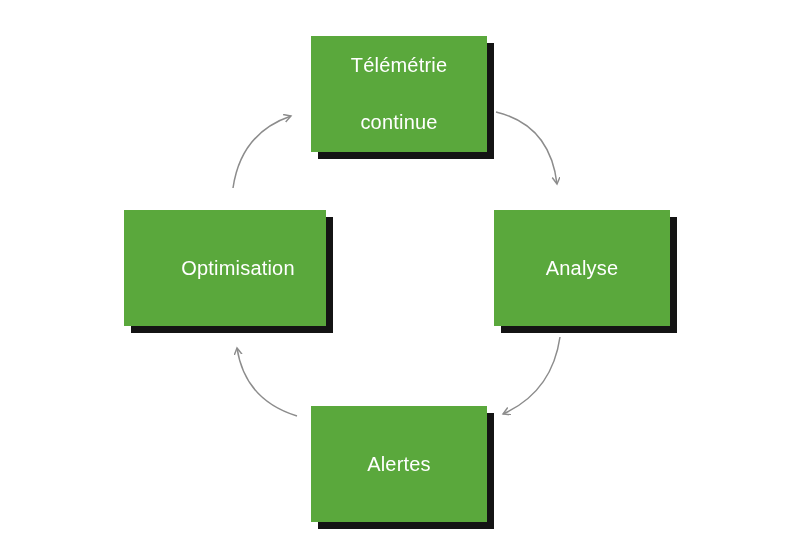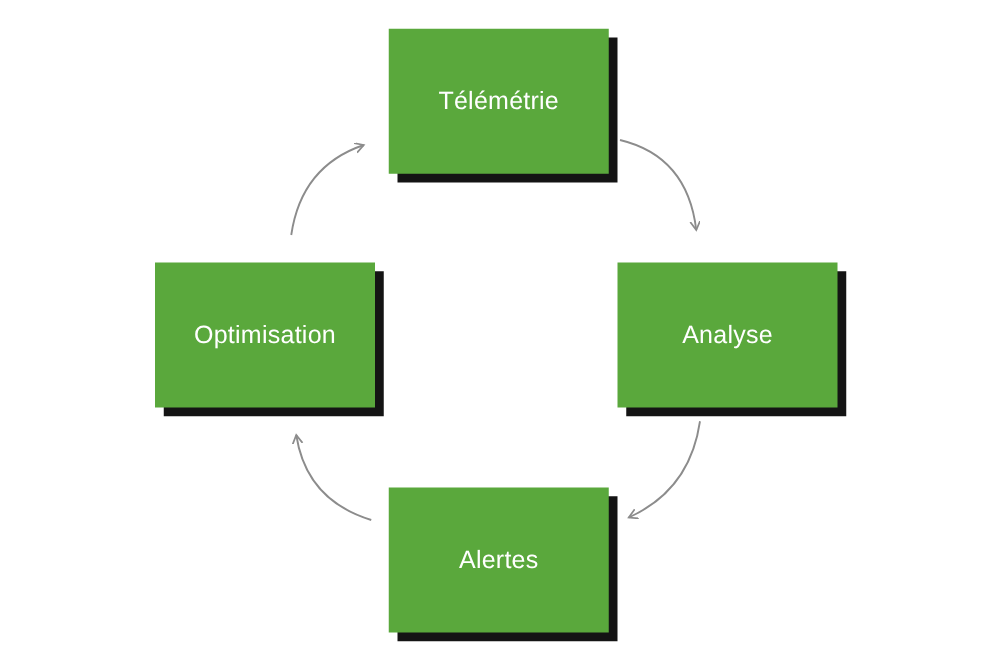--- a/index.html
+++ b/index.html
@@ -31,44 +31,45 @@
     box-shadow: 7px 7px 0 var(--shadow, #141414);
     display: flex;
     flex-direction: column;
     align-items: center;
     justify-content: center;
     text-align: center;
     font-size: 20px;
     line-height: 1.45;
     letter-spacing: 0.2px;
   }
-  .node-top    { left: 311px; top: 23px; gap: 28px;  }
+  .node-top    { left: 311px; top: 36px; gap: 28px;  }
   .node-right  { left: 494px; top: 210px; }
-  .node-bottom { left: 311px; top: 390px; }
-  .node-left   { left: 124px; top: 210px; }
+  .node-bottom { left: 311px; top: 406px; }
+  .node-left   { left: 124px; top: 210px; padding-left: 26px; }
 </style>
 </head>
 <body>
 
 <div class="canvas">
 
   <svg class="arrows" viewBox="0 0 800 533" aria-hidden="true">
     <defs>
       <marker id="arrowhead" markerWidth="10" markerHeight="10" refX="7" refY="4" orient="auto" markerUnits="userSpaceOnUse">
         <path d="M0,0 L7,4 L0,8" fill="none" stroke="#8c8c8c" stroke-width="1.4"></path>
       </marker>
     </defs>
     <path d="M 496 112 Q 550 125 557 184" fill="none" stroke="#8c8c8c" stroke-width="1.5" marker-end="url(#arrowhead)"></path>
     <path d="M 560 337 Q 552 392 503 414" fill="none" stroke="#8c8c8c" stroke-width="1.5" marker-end="url(#arrowhead)"></path>
     <path d="M 297 416 Q 245 400 237 348" fill="none" stroke="#8c8c8c" stroke-width="1.5" marker-end="url(#arrowhead)"></path>
     <path d="M 233 188 Q 241 133 291 116" fill="none" stroke="#8c8c8c" stroke-width="1.5" marker-end="url(#arrowhead)"></path>
   </svg>
 
   <div class="node node-top">
     <span>Télémétrie</span>
+    <span>continue</span>
   </div>
 
   <div class="node node-right">
     <span>Analyse</span>
   </div>
 
   <div class="node node-bottom">
     <span>Alertes</span>
   </div>
 

